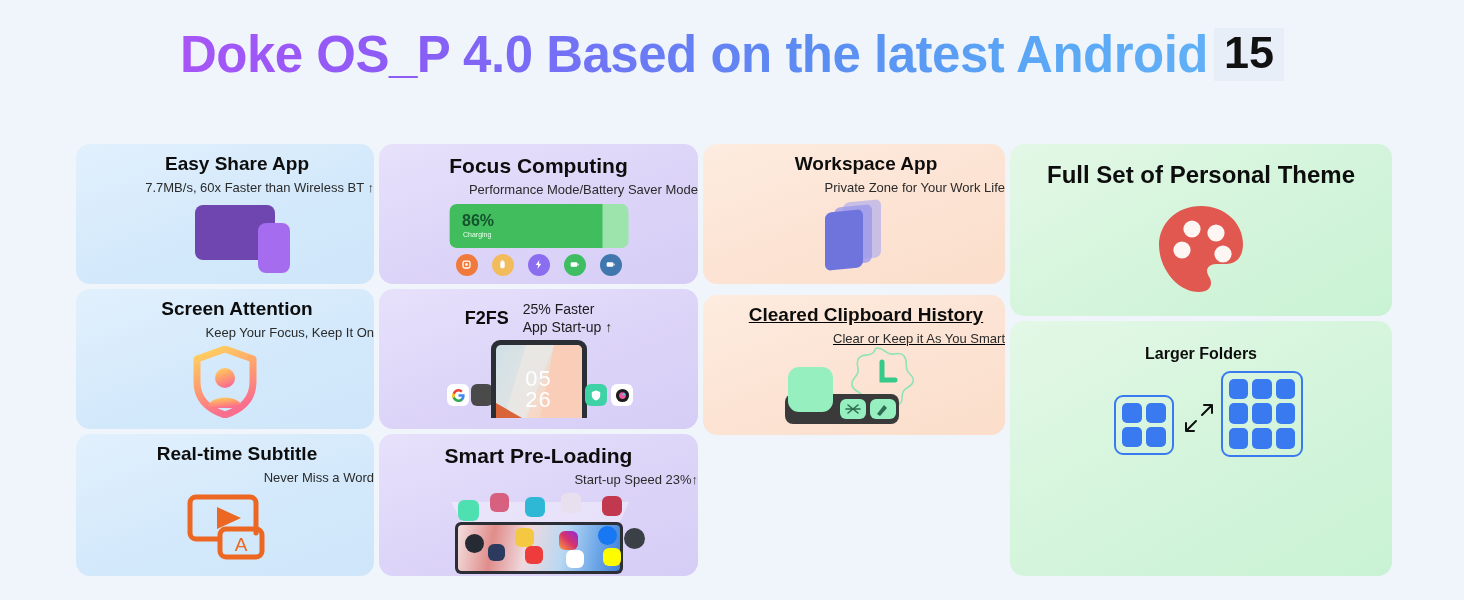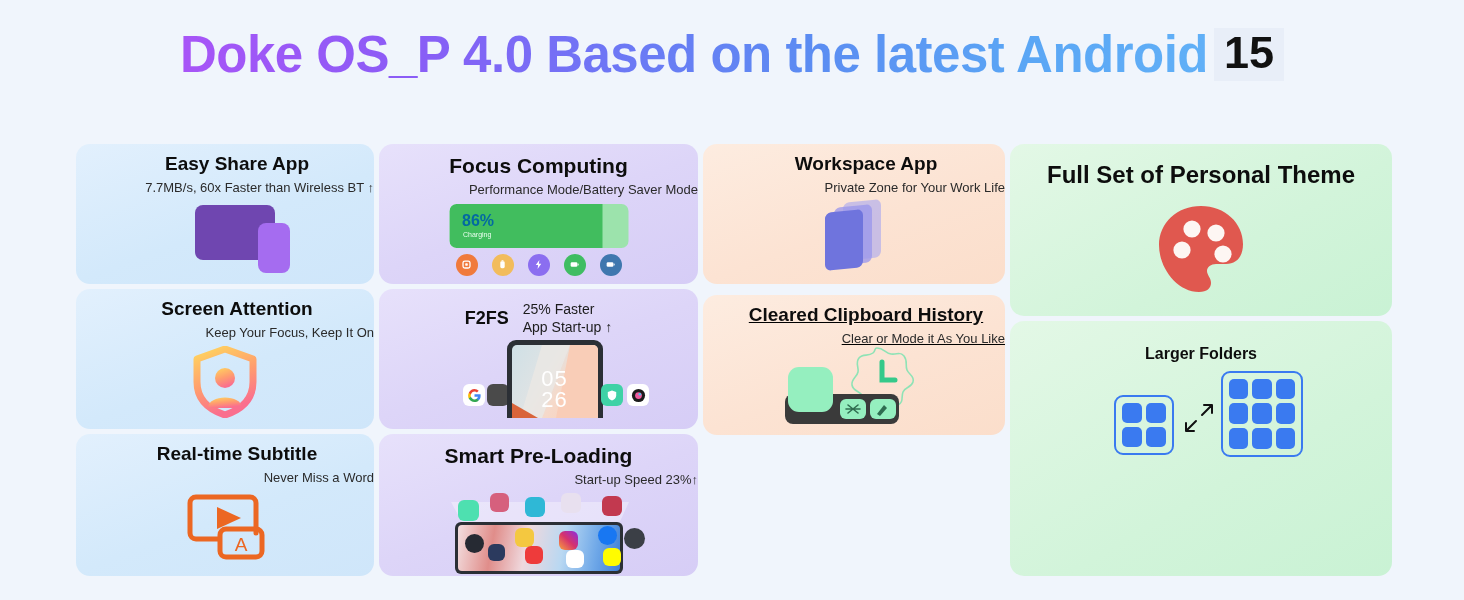--- a/index.html
+++ b/index.html
@@ -158,21 +158,21 @@
     background: #9ce3ac; overflow: hidden;
   }
   .battery-fill {
     position: absolute; left:0; top:0; bottom:0;
     width: 86%;
     background: #41bd5e;
     border-radius: 7px 0 0 7px;
   }
   .battery-pct {
     position: absolute; left: 13px; top: 8px;
-    color: #0369a1; font-size: 16px; font-weight: bold;
+    color: #14532d; font-size: 16px; font-weight: bold;
   }
   .battery-chg {
     position: absolute; left: 14px; top: 27px;
     color: #eaffef; font-size: 7px;
   }
   .chip-row {
     position: absolute; left: 50%; transform: translateX(-50%);
     top: 56px; display: flex; gap: 14px;
   }
   .chip {
@@ -180,21 +180,21 @@
     display: flex; align-items: center; justify-content: center;
   }
 
   
   .f2fs-head {
     display: flex; align-items: center; justify-content: center;
     gap: 14px; margin-top: 12px;
   }
   .f2fs-name { font-size: 18px; font-weight: bold; color: #0d0d0d; text-align: right; }
   .f2fs-desc { font-size: 14px; color: #1c1c1c; line-height: 1.25; text-align: left; }
-  .f2fs-art { height: 80px; margin-left: 16px; }
+  .f2fs-art { height: 80px; }
   .tablet-frame {
     position: absolute; left: 50%; transform: translateX(-50%);
     top: 4px; width: 96px; height: 78px;
     background: #2b2f35; border-radius: 9px 9px 0 0;
     padding: 5px 5px 0 5px; box-sizing: border-box;
   }
   .tablet-screen {
     width: 100%; height: 100%;
     border-radius: 5px 5px 0 0;
     overflow: hidden; position: relative;
@@ -437,21 +437,21 @@
       <div class="card-sub s-sm">Private Zone for Your Work Life</div>
       <div class="art ws-art">
         <div class="ws-card" style="left:140px;top:6px;width:38px;height:58px;background:#aaa8ef;opacity:.62;transform:skewY(-6deg);"></div>
         <div class="ws-card" style="left:131px;top:11px;width:38px;height:58px;background:#9b97ec;opacity:.78;transform:skewY(-6deg);"></div>
         <div class="ws-card" style="left:122px;top:16px;width:38px;height:58px;background:#6f74dd;transform:skewY(-6deg);"></div>
       </div>
     </div>
 
     <div class="card c3" id="card-clipboard">
       <div class="card-title t-md">Cleared Clipboard History</div>
-      <div class="card-sub s-sm">Clear or Mode it As You Like</div>
+      <div class="card-sub s-sm">Clear or Keep it As You Smart</div>
       <div class="art clip-art">
         <svg width="302" height="80" viewBox="0 0 302 80" style="position:absolute;left:0;top:0;">
           <g transform="translate(144,2)">
             <path d="M30 0 C37 0 38 5 44 6 C50 7 53 3 57 8 C61 13 58 17 60 22 C62 27 68 28 66 34 C64 40 58 39 56 44 C54 49 57 54 51 57 C45 60 42 55 36 56 C30 57 28 62 22 59 C16 56 18 51 15 47 C12 43 6 43 5 37 C4 31 10 29 11 24 C12 19 8 15 12 10 C16 5 21 9 26 5 C29 2.5 27 0 30 0 Z" fill="none" stroke="#8fe3b6" stroke-width="1.6"></path>
             <path d="M35 14 V32 H48" fill="none" stroke="#35c98a" stroke-width="5" stroke-linecap="round"></path>
           </g>
           <rect x="82" y="48" width="114" height="30" rx="8" fill="#3a3a3a"></rect>
           <rect x="85" y="21" width="45" height="45" rx="11" fill="#95efbf"></rect>
           <rect x="137" y="53" width="26" height="20" rx="6" fill="#95efbf"></rect>
           <rect x="167" y="53" width="26" height="20" rx="6" fill="#95efbf"></rect>

